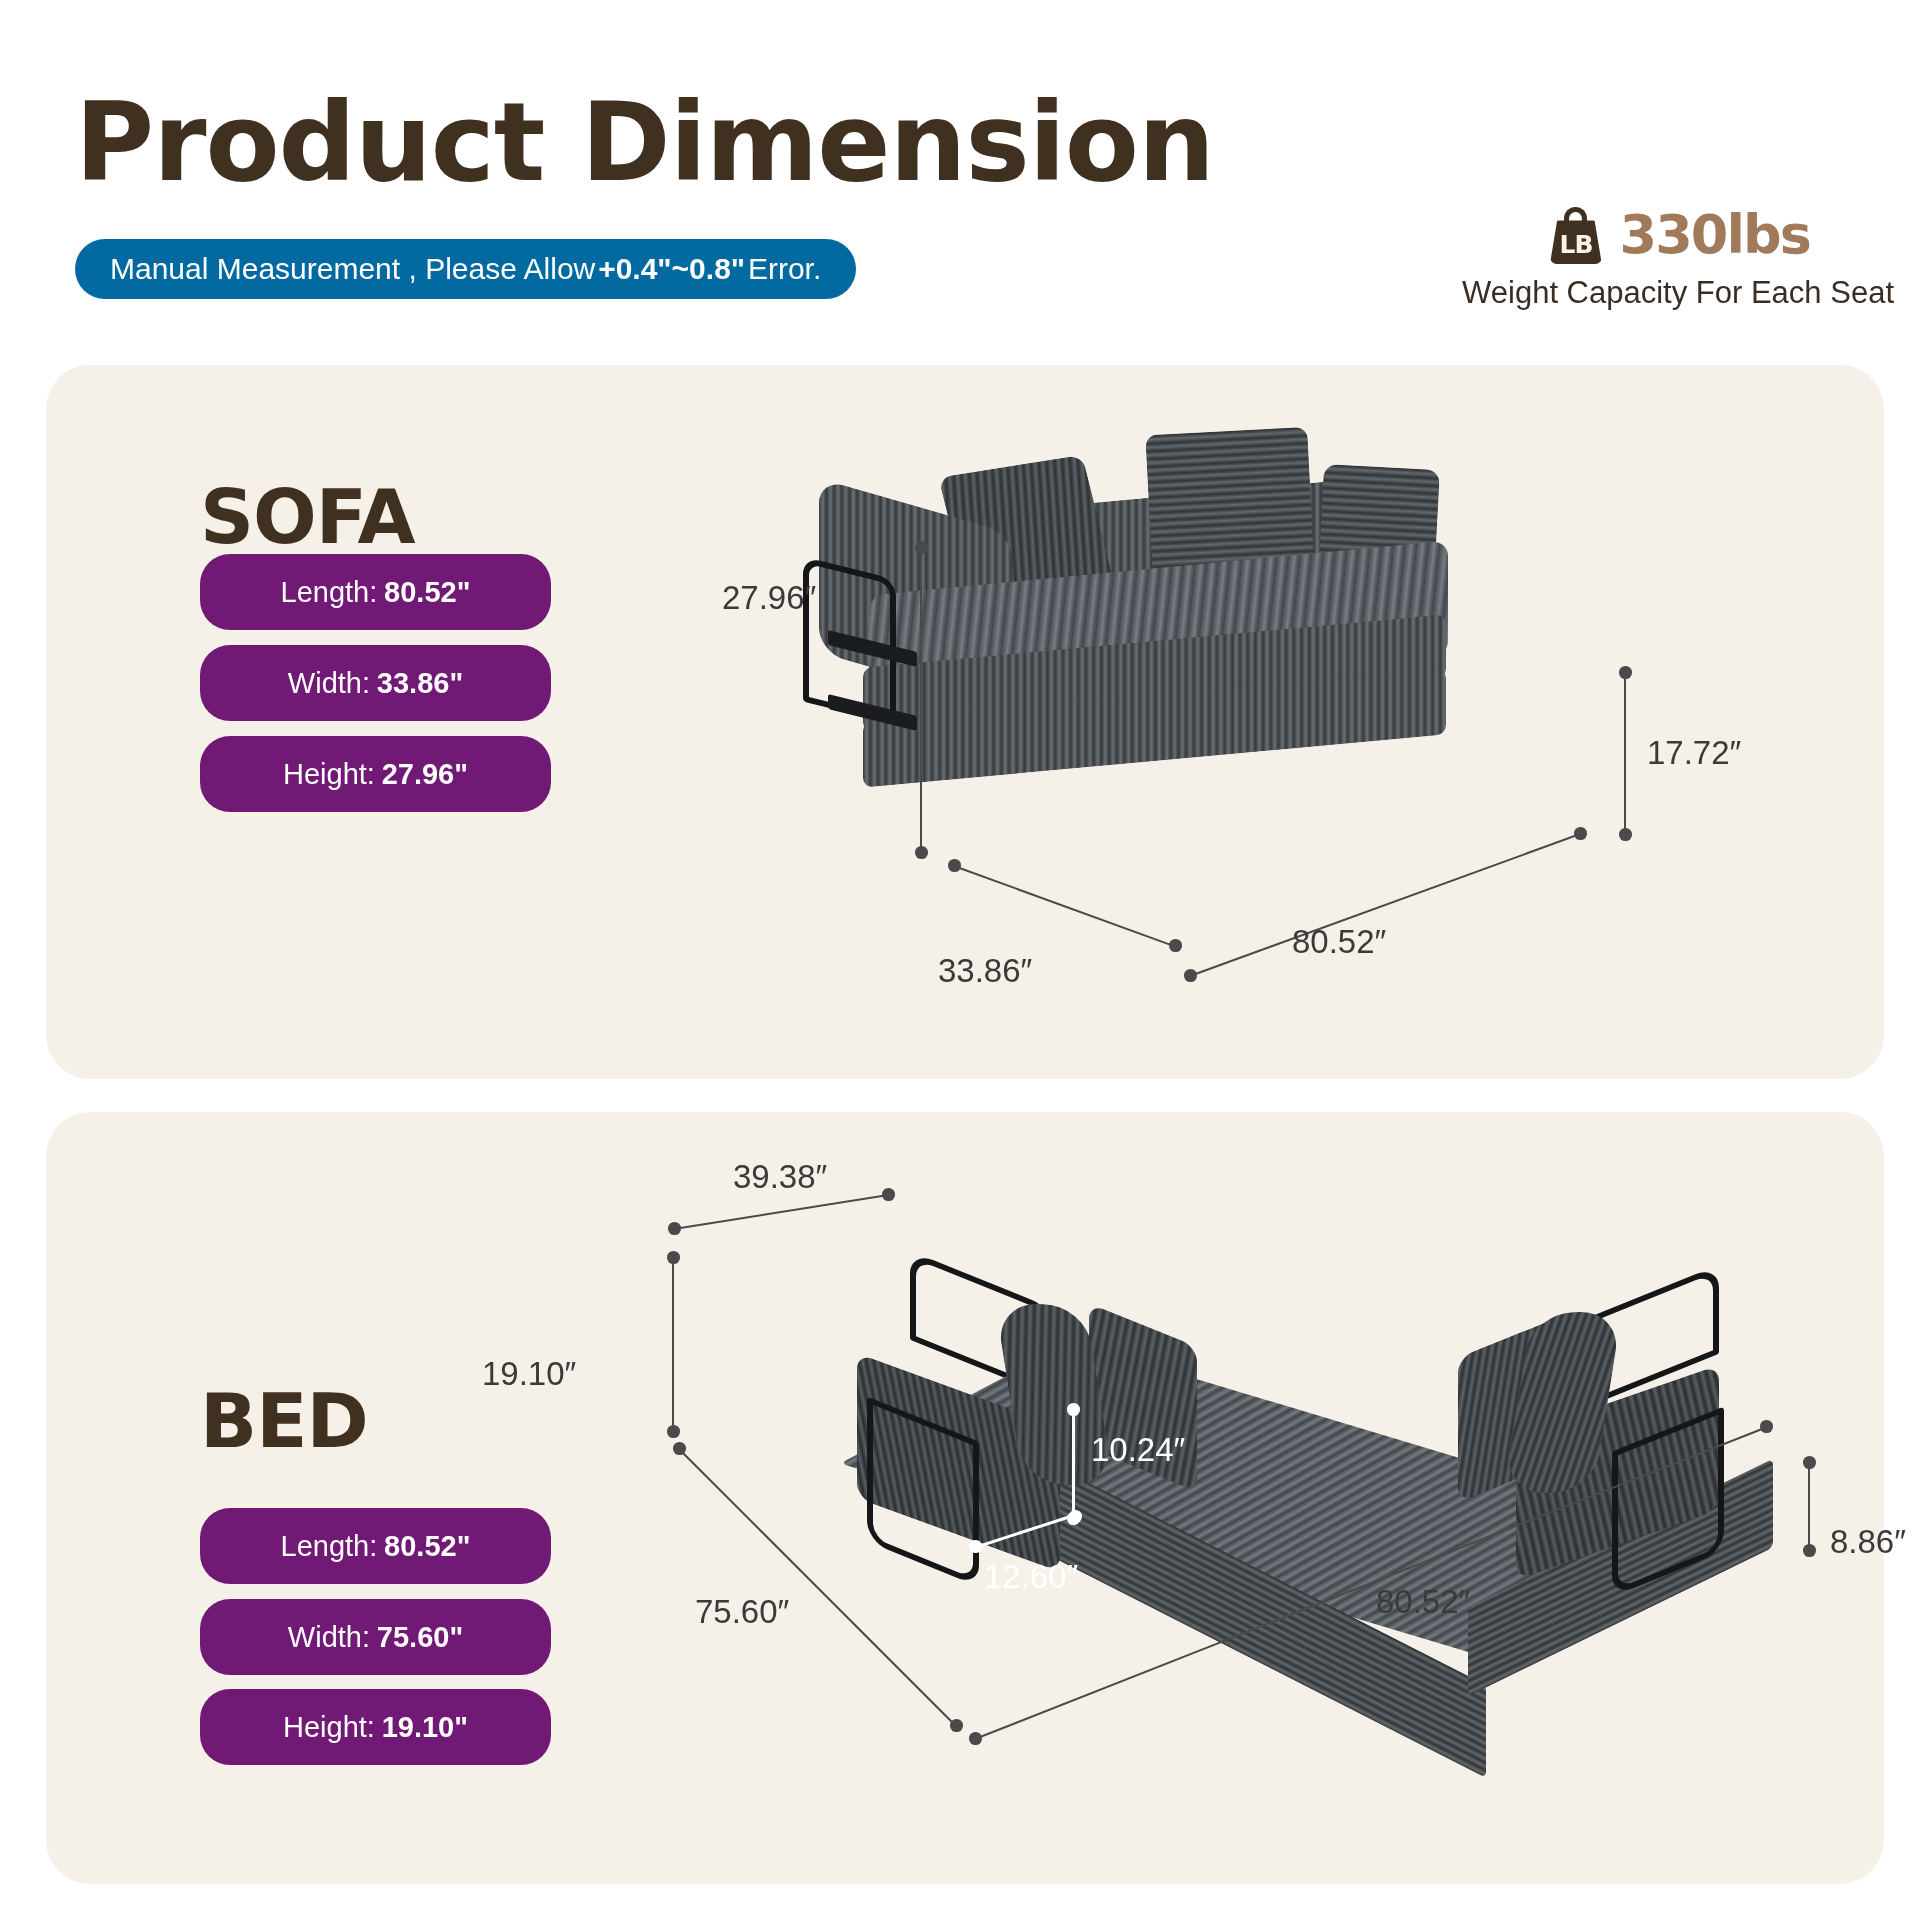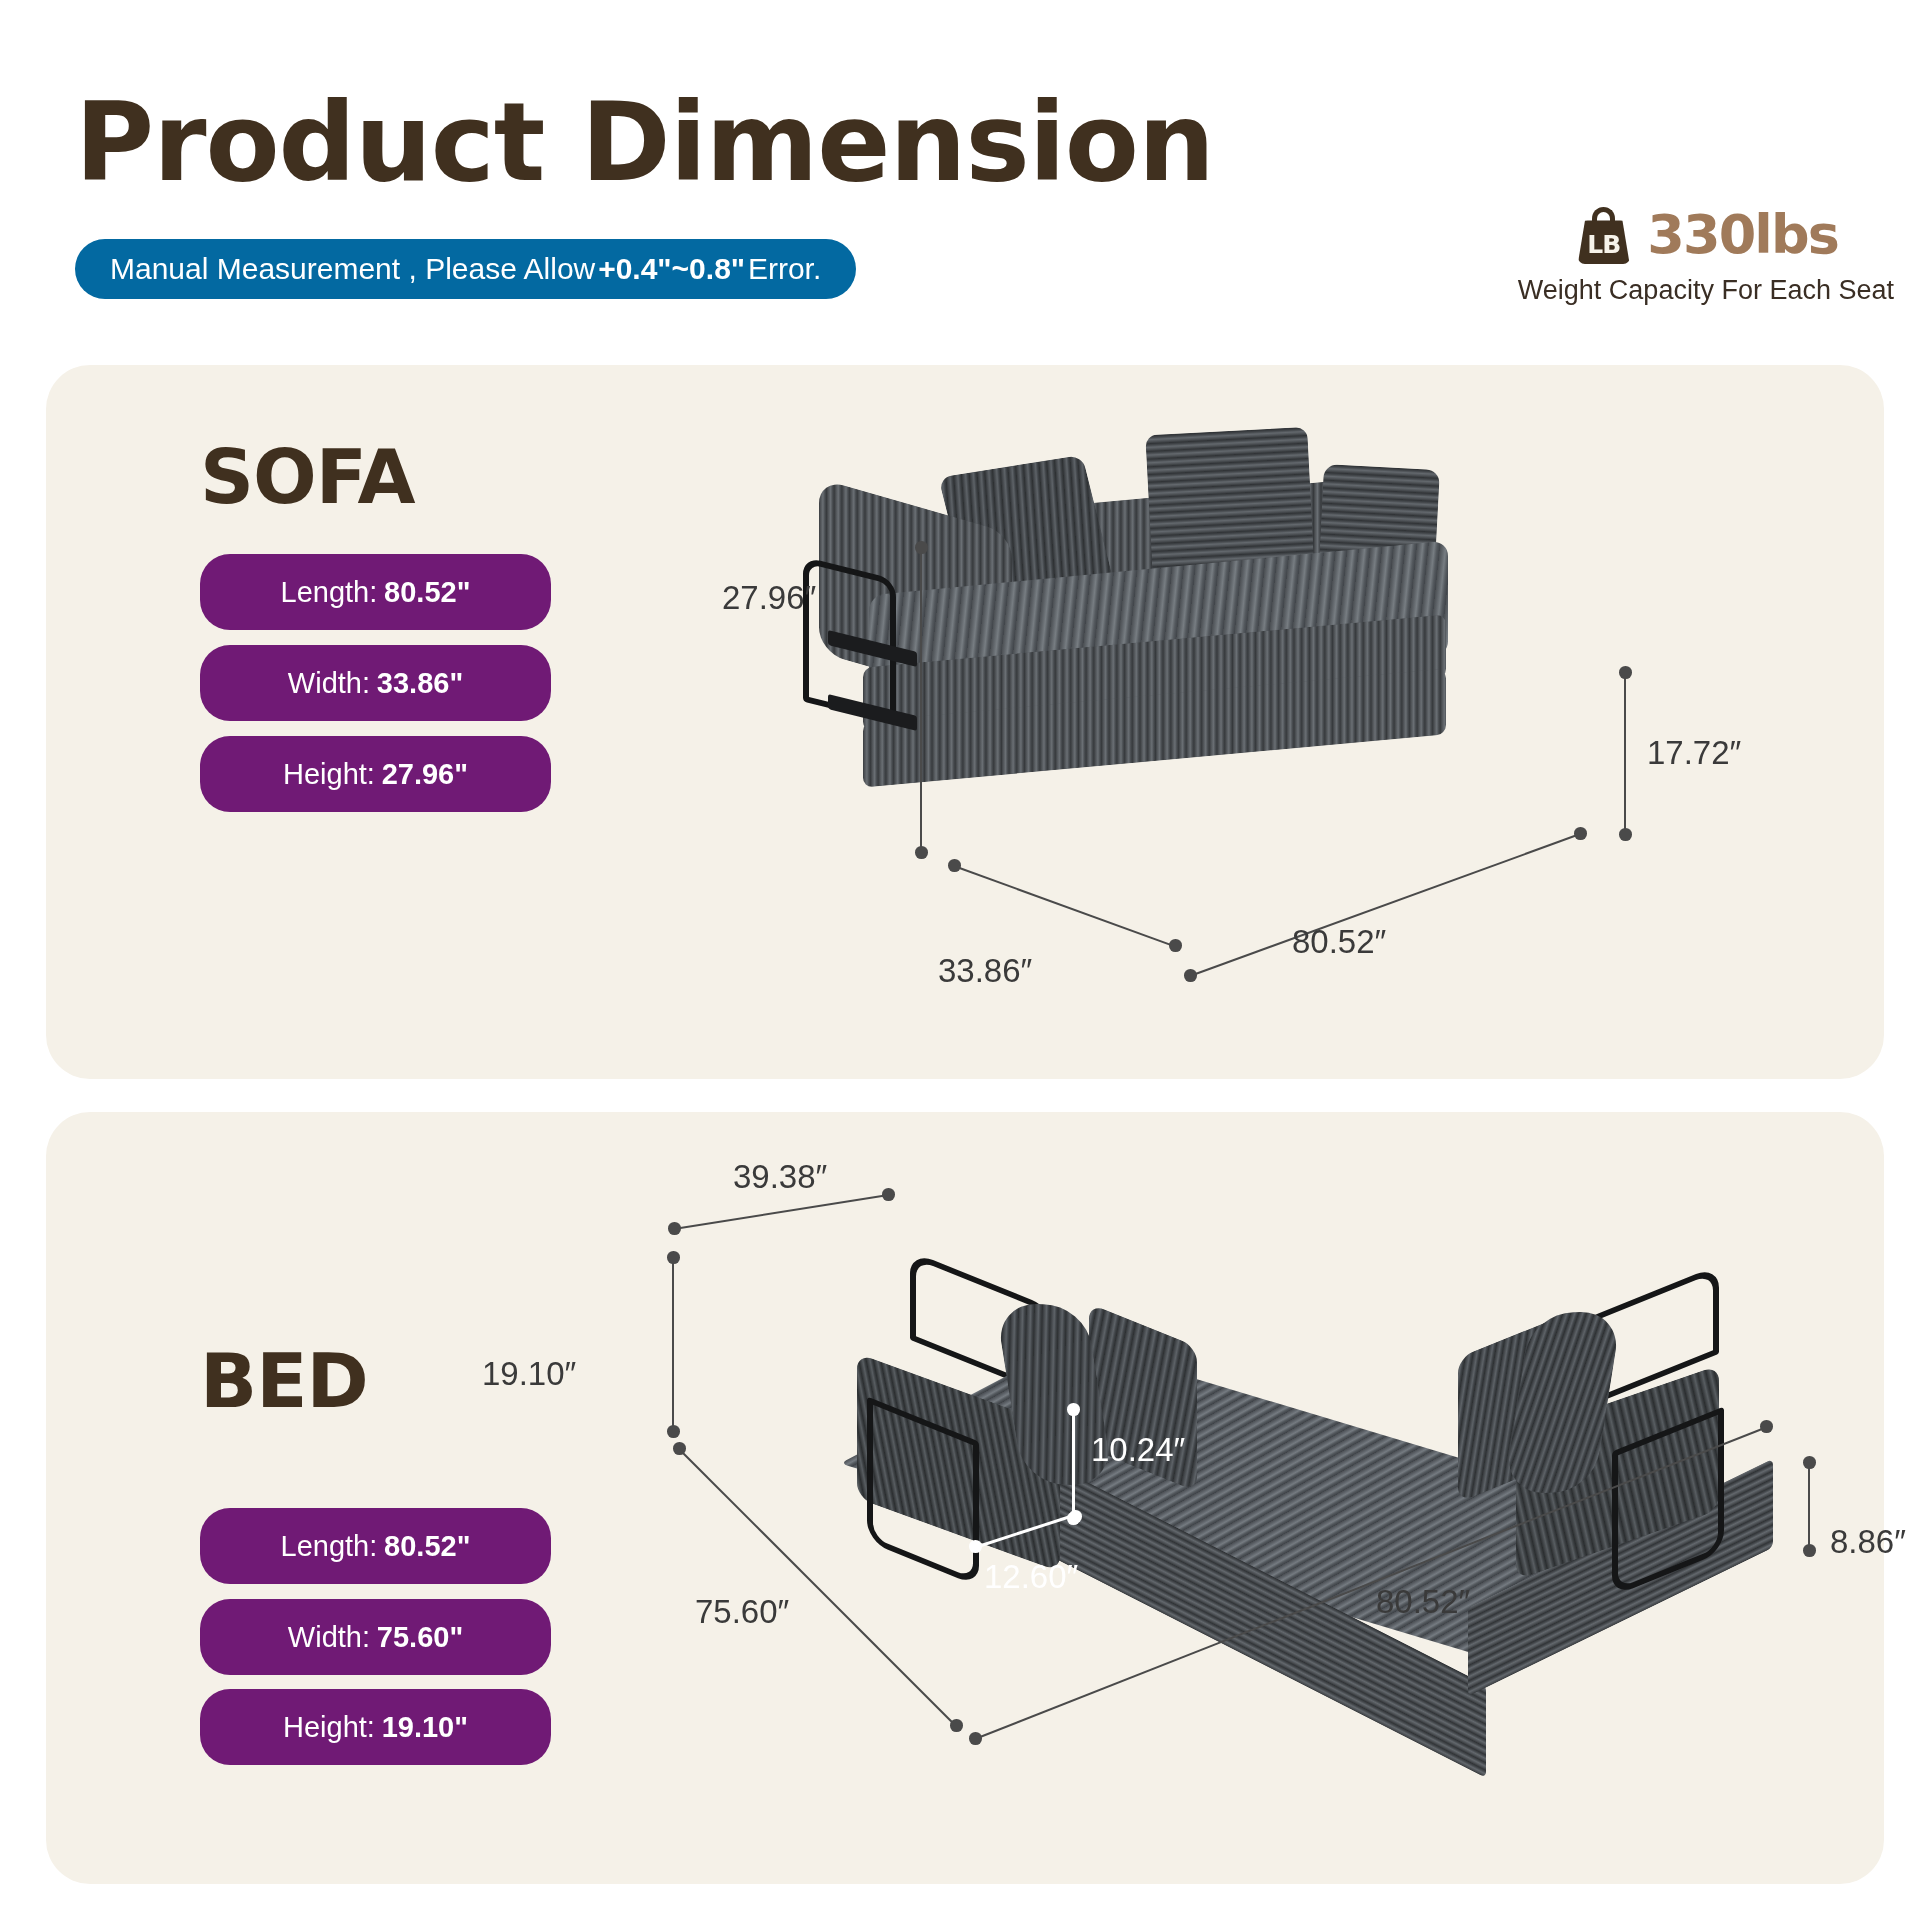--- a/index.html
+++ b/index.html
@@ -47,35 +47,36 @@
     position:absolute; left:0; top:25px; width:60px;
     text-align:center; color:#F7F3EA; font-size:25px; font-weight:bold;
     font-family:"DejaVu Sans", sans-serif; letter-spacing:-1px;
   }
   .weight-value {
     font-size:54px; font-weight:bold; 
     color:#A07A5A; letter-spacing:-1.9px; line-height:1;
     font-family:"DejaVu Sans", sans-serif;
   }
   .weight-caption {
-    margin-top:9.7px; font-size:27px; color:#3A2E24; white-space:nowrap;
+    margin-top:9.7px; font-size:31px; color:#3A2E24; white-space:nowrap;
   }
 
   
   .card {
     position:absolute; left:46px; width:1838px;
     background:#F5F1E8; border-radius:44px;
   }
   #card-sofa { top:365px; height:714px; }
   #card-bed  { top:1112px; height:772px; }
 
   .sec-title {
     position:absolute; font-size:75px; font-weight:bold;
     color:#40301F; letter-spacing:-1px; line-height:1;
     font-family:"DejaVu Sans", sans-serif;
+    margin-top:40px;
   }
   .dim-pill {
     position:absolute; left:154px; width:351px; height:76px;
     border-radius:30px; background:#701a75;
     display:flex; align-items:center; justify-content:center;
     color:#FFFFFF; font-size:29px; white-space:nowrap;
   }
   .dim-pill .v { font-weight:bold; margin-left:6.8px; }
 
   

